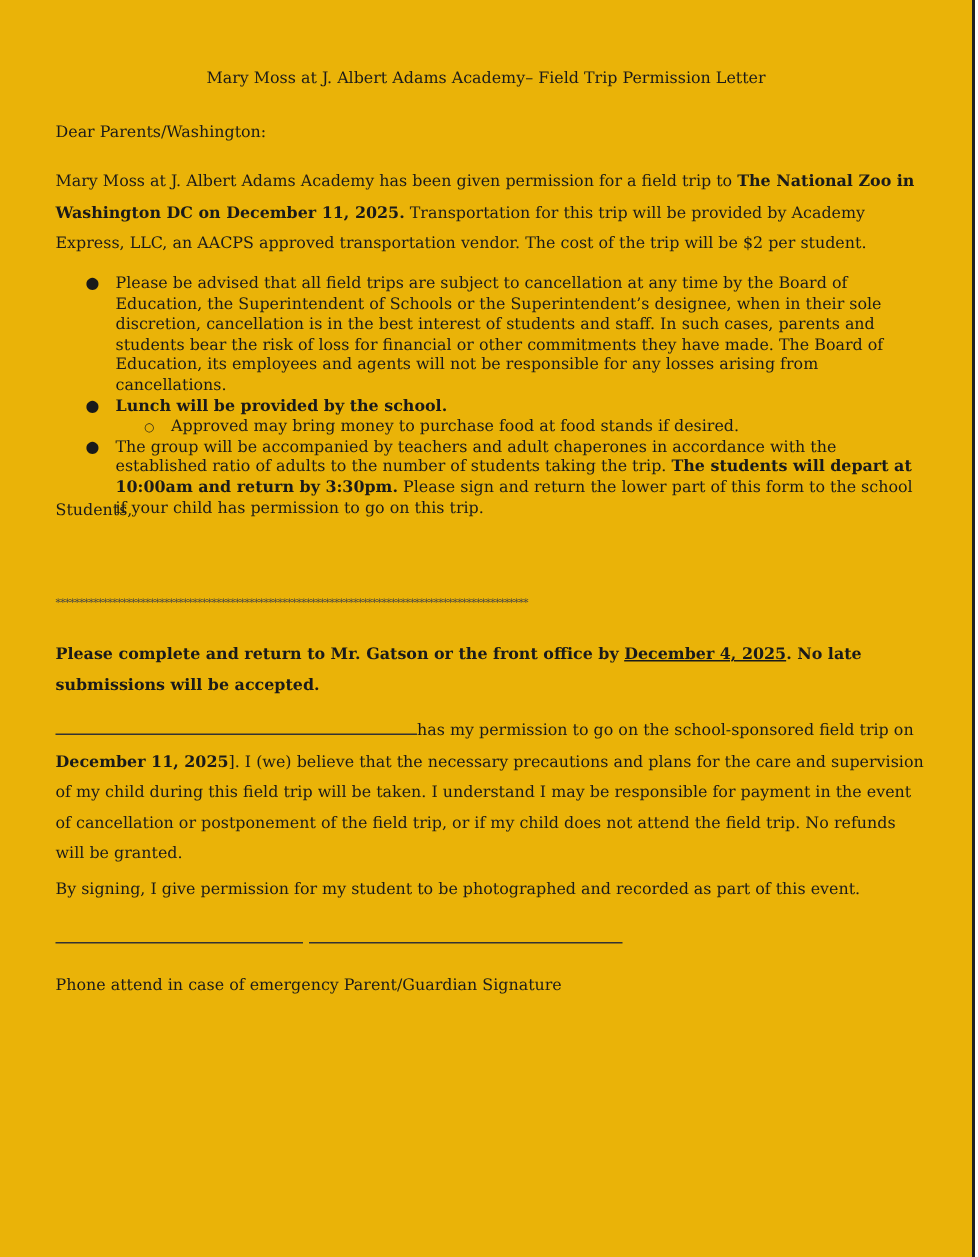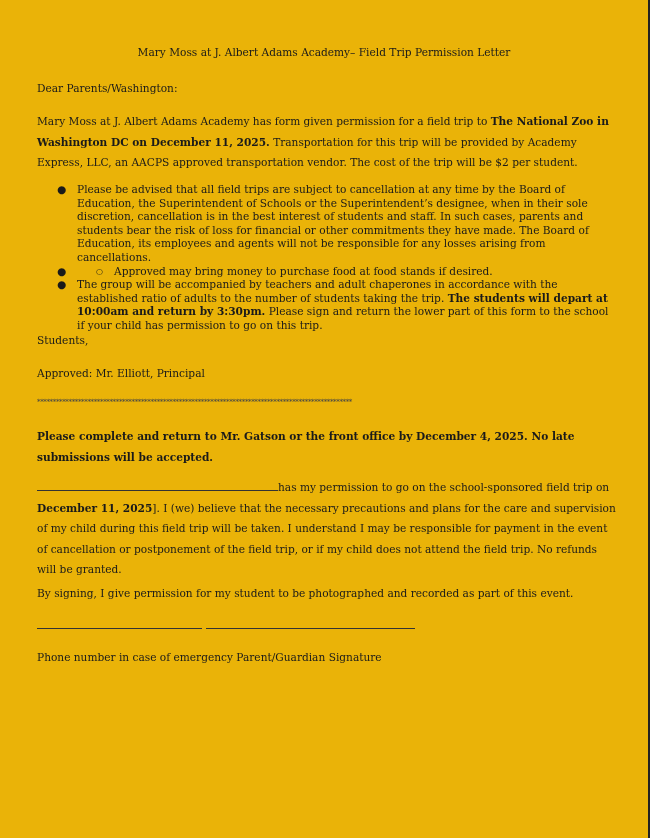--- a/index.html
+++ b/index.html
@@ -4,73 +4,73 @@
   <style>
     html, body { margin: 0; padding: 0; background: #ffffff; }
     body { width: 652px; height: 838px; overflow: hidden; position: relative;
            font-family: "DejaVu Serif", "Liberation Serif", serif; color: #1a1a1a; }
     .page { position: absolute; left: 0; top: 0; width: 648px; height: 838px;
             border-right: 2px solid #222; background: #eab308; }
     .txt { position: absolute; left: 37px; font-size: 10.6px; white-space: nowrap; line-height: 20.5px; }
     .title { position: absolute; top: 46px; left: 0; width: 648px; text-align: center; font-size: 10.6px; }
     .para { position: absolute; left: 37px; width: 580px; font-size: 10.6px; line-height: 20.5px; }
     b { font-weight: bold; }
-    .u { }
+    .u { text-decoration: underline; }
     ul.bullets { position: absolute; left: 37px; top: 183px; width: 580px; margin: 0; padding: 0;
                  list-style: none; font-size: 10.6px; line-height: 13.6px; }
     ul.bullets > li { position: relative; padding-left: 40px; }
     ul.bullets > li .dot { position: absolute; left: 20px; top: 0; }
     ul.sub { list-style: none; margin: 0; padding: 0; }
     ul.sub li { position: relative; padding-left: 37px; }
     ul.sub li .circ { position: absolute; left: 19px; top: 0; font-size: 8px; }
     .stars { position: absolute; left: 37px; top: 398px; font-size: 7px; letter-spacing: -0.35px; color: #444; white-space: nowrap; }
     .blank { display: inline-block; border-bottom: 1px solid #333; height: 12px; vertical-align: baseline; }
     .sigline { position: absolute; top: 627px; border-bottom: 1px solid #333; height: 1px; }
   </style>
 </head>
 <body>
 
 <div class="page">
 
   <div class="title">Mary Moss at J. Albert Adams Academy– Field Trip Permission Letter</div>
 
   <div class="txt" style="top:78px;">Dear Parents/Washington:</div>
 
-  <div class="para" style="top:111px;"><span>Mary Moss at J. Albert Adams Academy has form given permission for a field trip to </span><b>The National Zoo in Washington DC on December 11, 2025.</b><span> Transportation for this trip will be provided by Academy Express, LLC, an AACPS approved transportation vendor. The cost of the trip will be $2 per student.</span></div>
+  <div class="para" style="top:111px;"><span>Mary Moss at J. Albert Adams Academy has been given permission for a field trip to </span><b>The National Zoo in Washington DC on December 11, 2025.</b><span> Transportation for this trip will be provided by Academy Express, LLC, an AACPS approved transportation vendor. The cost of the trip will be $2 per student.</span></div>
 
   <ul class="bullets">
     <li>
       <span class="dot">●</span>
       <span>Please be advised that all field trips are subject to cancellation at any time by the Board of Education, the Superintendent of Schools or the Superintendent’s designee, when in their sole discretion, cancellation is in the best interest of students and staff. In such cases, parents and students bear the risk of loss for financial or other commitments they have made. The Board of Education, its employees and agents will not be responsible for any losses arising from cancellations.</span>
     </li>
     <li>
       <span class="dot">●</span>
+      <b>Lunch will be provided by the school.</b>
       <ul class="sub">
         <li>
           <span class="circ">○</span>
           <span>Approved may bring money to purchase food at food stands if desired.</span>
         </li>
       </ul>
     </li>
     <li>
       <span class="dot">●</span>
       <span>The group will be accompanied by teachers and adult chaperones in accordance with the established ratio of adults to the number of students taking the trip. </span><b>The students will depart at 10:00am and return by 3:30pm.</b><span> Please sign and return the lower part of this form to the school if your child has permission to go on this trip.</span>
     </li>
   </ul>
 
   <div class="txt" style="top:330px;">Students,</div>
-  <div class="txt" style="top:363px;">Approved: Mr. Elliott, Principal</div>
 
   <div class="stars">****************************************************************************************************</div>
 
   <div class="para" style="top:426px; font-weight:bold;"><span>Please complete and return to Mr. Gatson or the front office by </span><span class="u">December 4, 2025</span><span>. No late submissions will be accepted.</span></div>
 
   <div class="para" style="top:477px;"><span class="blank" style="width:241px;"></span><span>has my permission to go on the school-sponsored field trip on</span> <b>December 11, 2025</b><span>]. I (we) believe that the necessary precautions and plans for the care and supervision of my child during this field trip will be taken. I understand I may be responsible for payment in the event of cancellation or postponement of the field trip, or if my child does not attend the field trip. No refunds will be granted.</span></div>
 
   <div class="txt" style="top:583px;">By signing, I give permission for my student to be photographed and recorded as part of this event.</div>
 
   <div class="sigline" style="left:37px; width:165px;"></div>
   <div class="sigline" style="left:206px; width:209px;"></div>
 
-  <div class="txt" style="top:647px;">Phone number in case of emergency Parent/Guardian Signature</div>
+  <div class="txt" style="top:647px;">Phone attend in case of emergency Parent/Guardian Signature</div>
 
 
 </div>
 
 </body></html>

